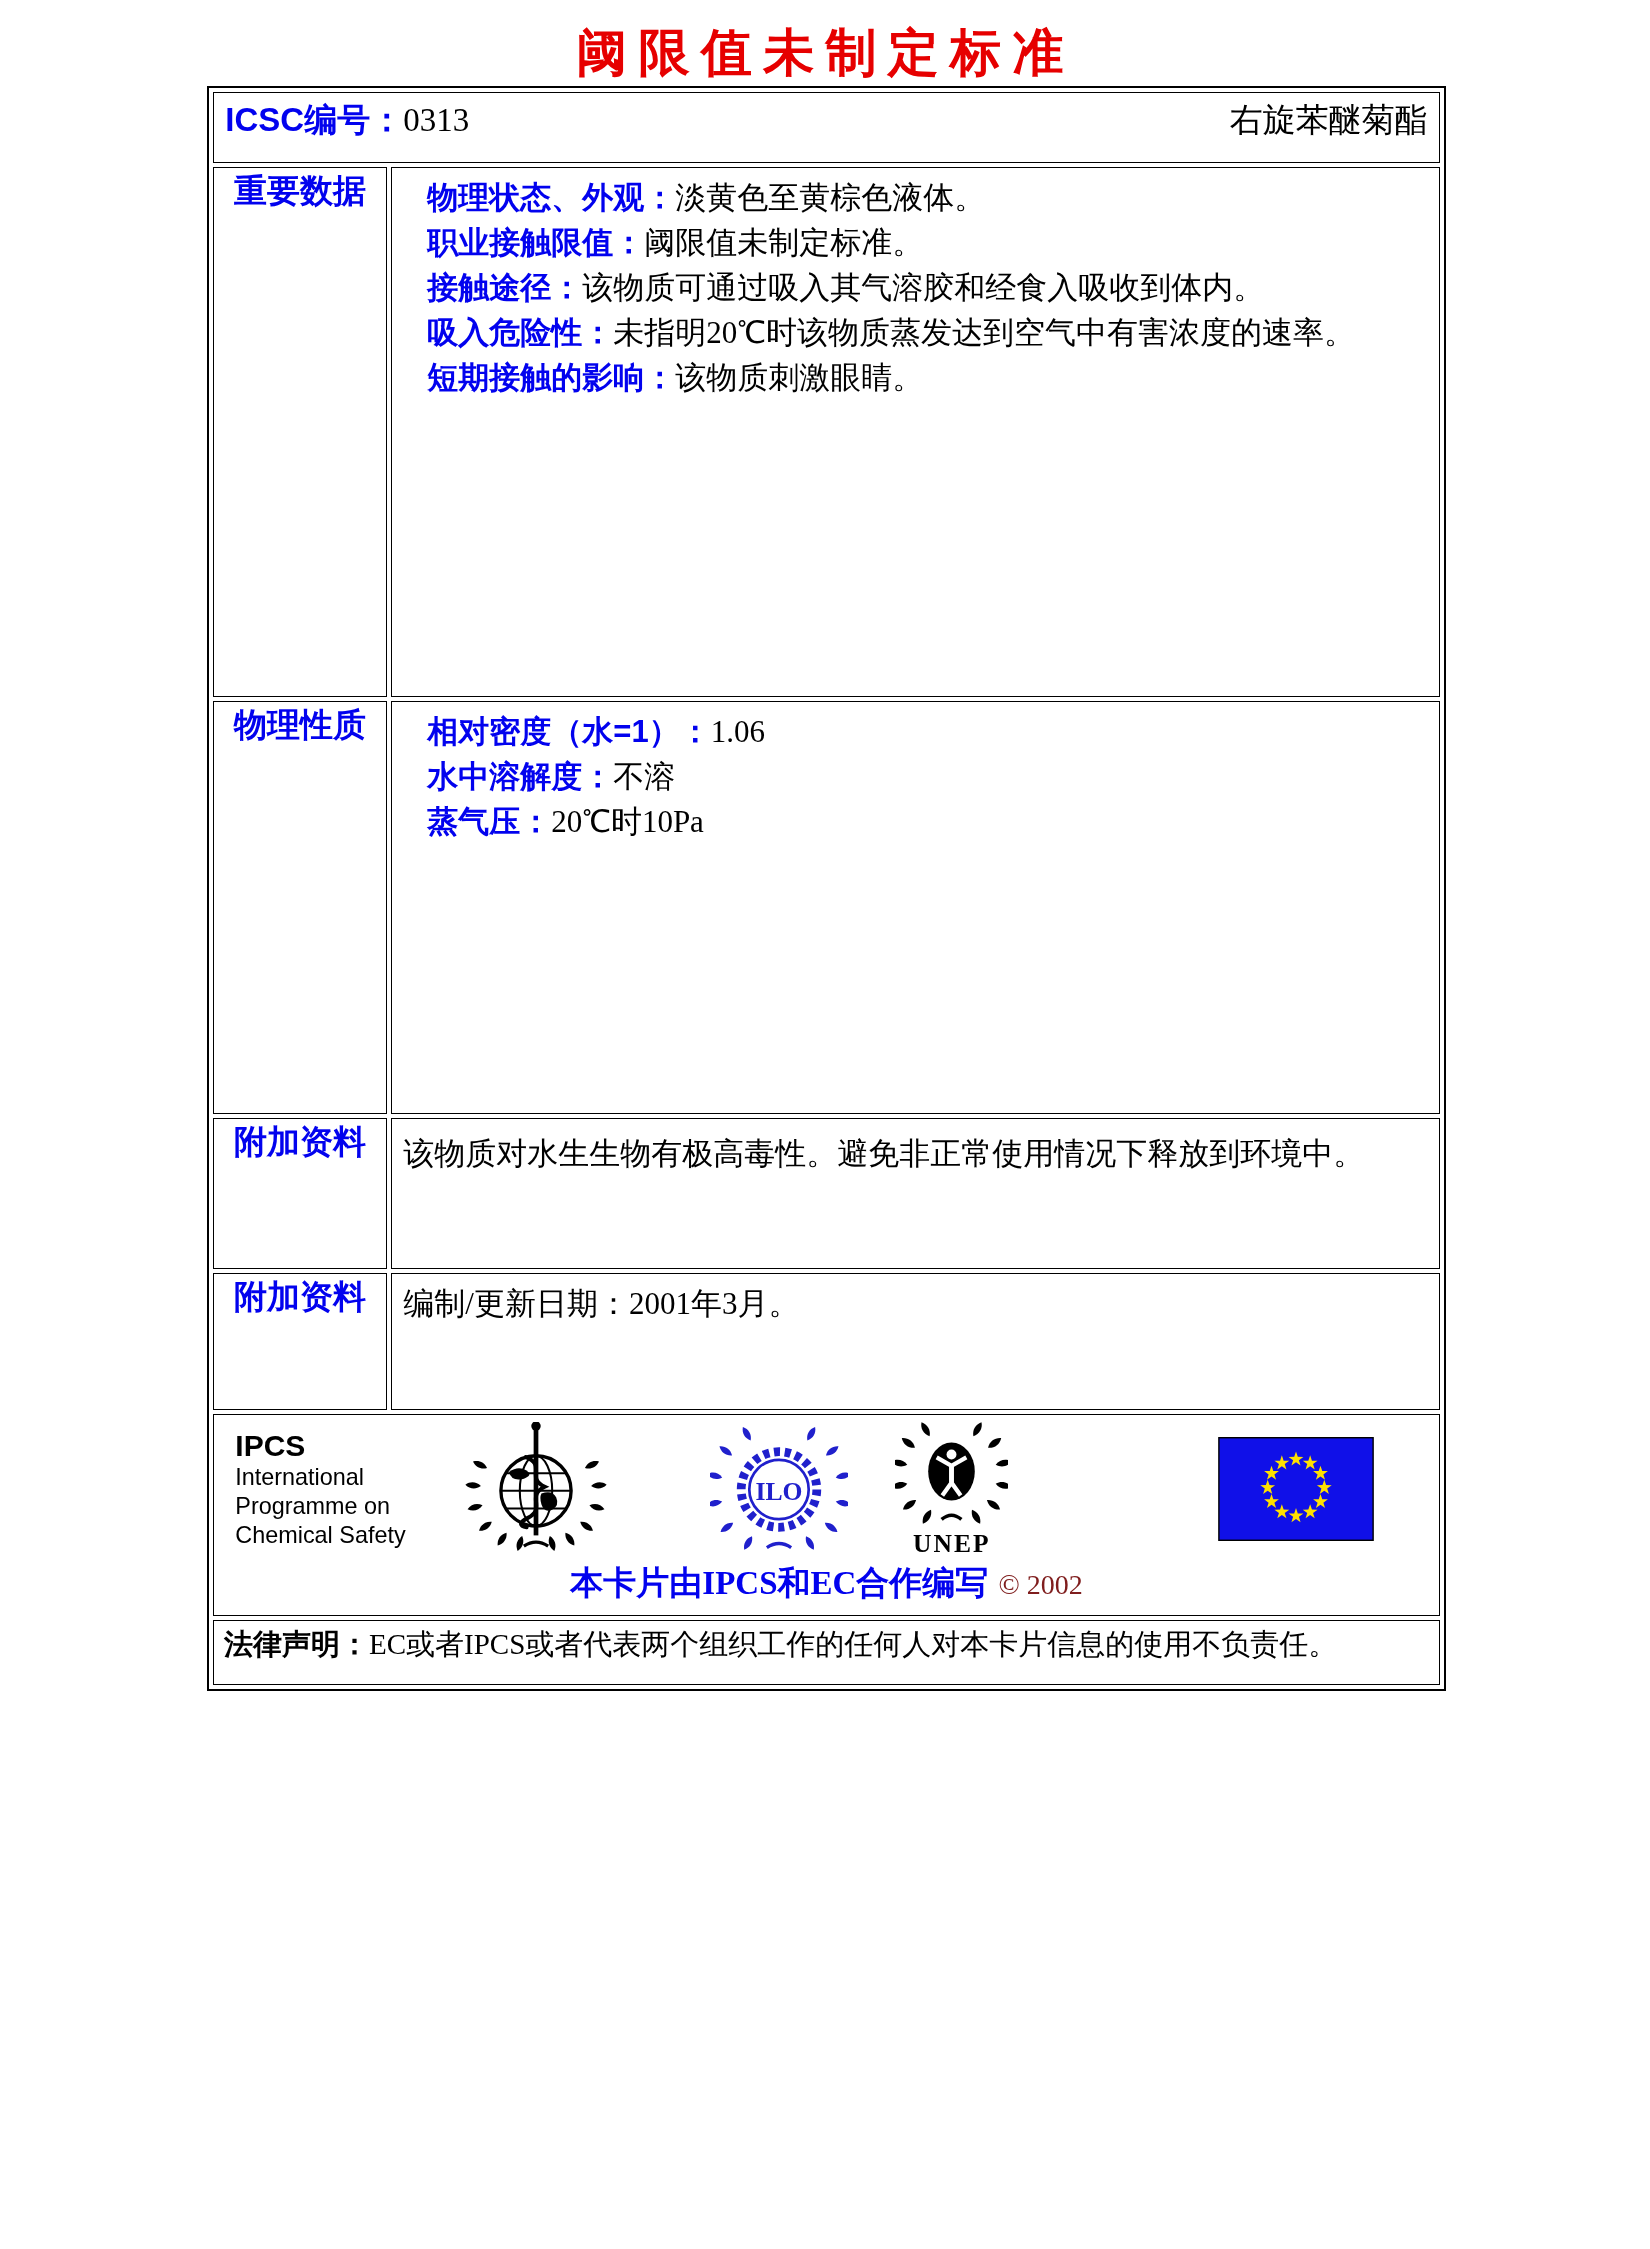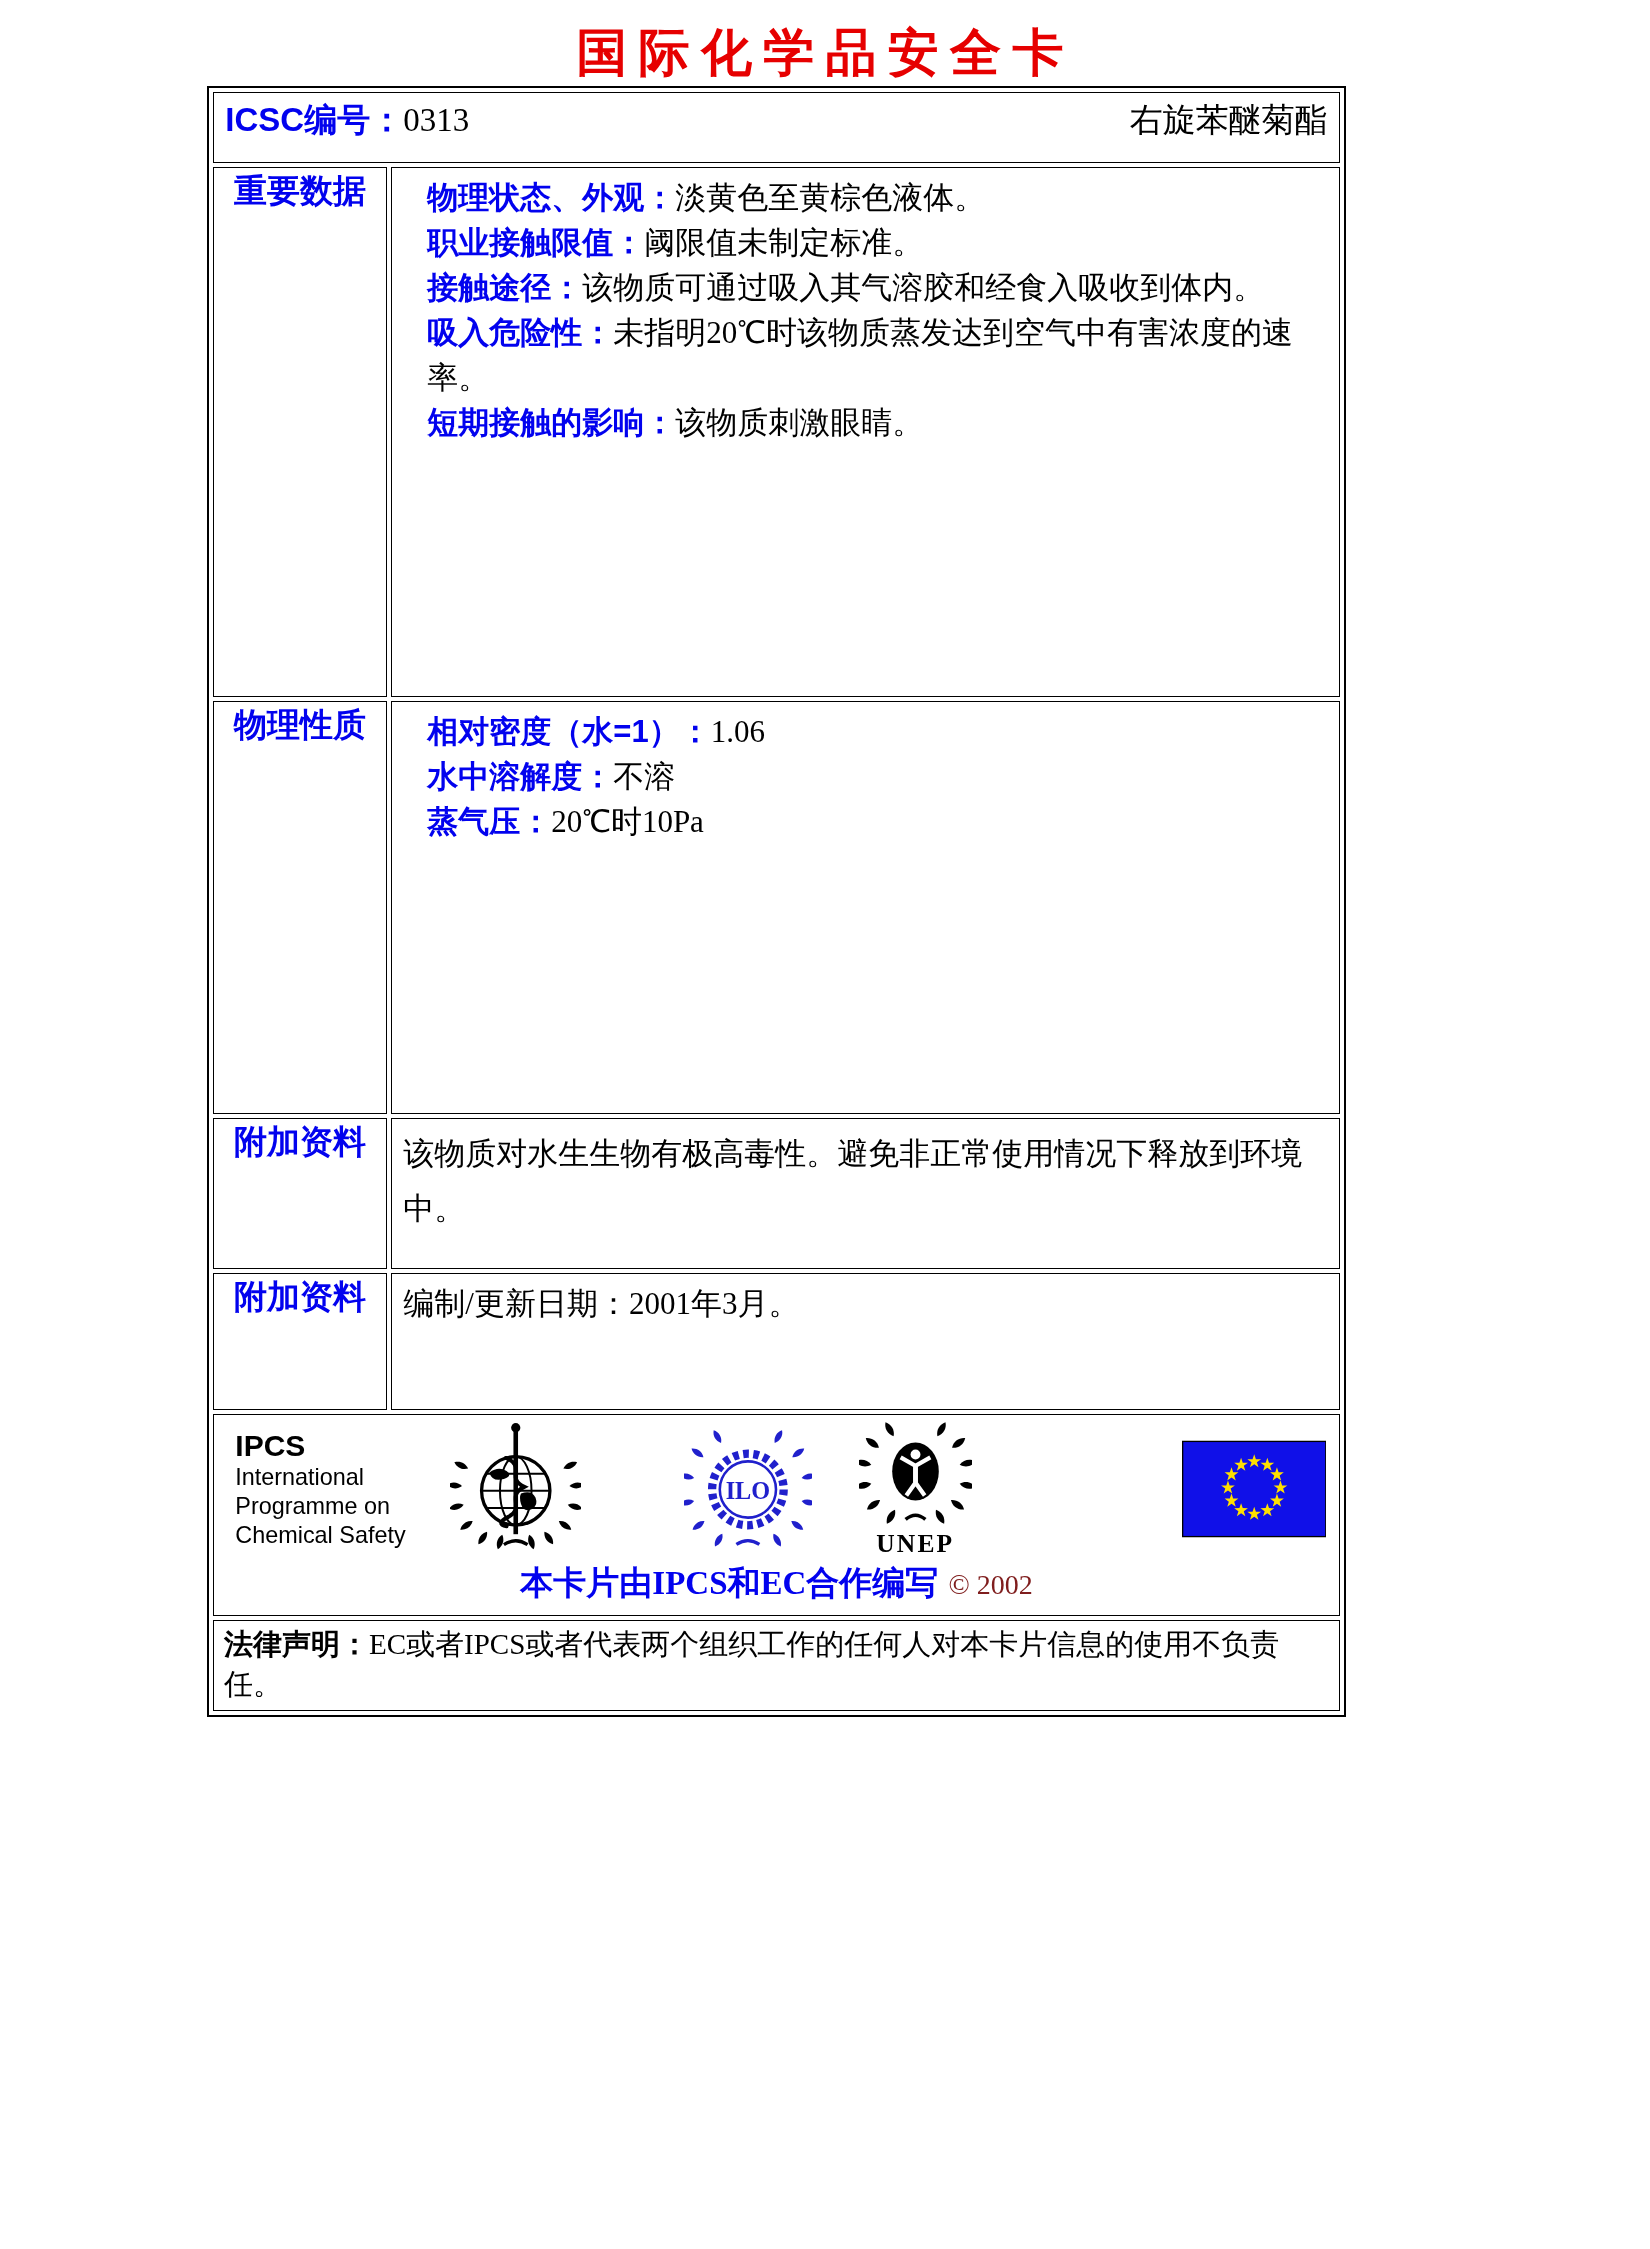--- a/index.html
+++ b/index.html
@@ -2,21 +2,21 @@
 <html style="font-size:11.3px"><head>
 <meta charset="utf-8">
 <style>
   html,body{margin:0;padding:0;background:#ffffff;}
   .page{position:relative;width:1651px;height:2250px;background:#ffffff;overflow:hidden;
         font-family:"Liberation Serif",serif;color:#000;}
   .doc-title{margin-top:18.4px;width:100%;text-align:center;
         font-family:"DejaVu Serif",serif;font-weight:bold;
         font-size:51px;letter-spacing:11.3px;color:#e60000;height:68px;line-height:68px;}
   table.card{border-collapse:separate;border-spacing:4.3px;border:2.1px solid #000;
-        margin-left:207px;width:1139px;table-layout:fixed;background:#fff;}
+        margin-left:207px;width:1239px;table-layout:fixed;background:#fff;}
   table.card td{border:1.4px solid #000;vertical-align:top;background:#fff;}
   td.label-cell{vertical-align:middle;text-align:center;}
   .section-title{font-family:"Liberation Sans",sans-serif;font-weight:bold;
         color:#0202ee;font-size:33px;}
   td.header-cell{height:60px;vertical-align:middle;padding:4.3px 11.3px;}
   .header-flex{display:flex;justify-content:space-between;align-items:center;}
   .hdr-label{font-family:"Liberation Sans",sans-serif;font-weight:bold;color:#0202ee;font-size:33px;}
   .hdr-num{font-family:"Liberation Serif",serif;color:#000;font-size:33px;}
   .hdr-name{font-family:"Liberation Serif",serif;color:#000;font-size:33px;}
   td.content-cell{padding:7px 11.3px;}
@@ -47,21 +47,21 @@
   .m-who{margin-left:17px;}
   .m-ilo{margin-left:103px;}
   .m-unep{margin-left:47px;}
   .m-eu{margin-left:210px;}
 </style>
 </head>
 <body>
 
 <div class="page">
 
-  <div class="doc-title">国际化学品安全卡</div>
+  <div class="doc-title">阈限值未制定标准</div>
 
   <table class="card">
     <colgroup>
         <col style="width:174px">
         <col>
       </colgroup>
 
     <tbody>
         <tr>
       <td colspan="2" class="header-cell">

